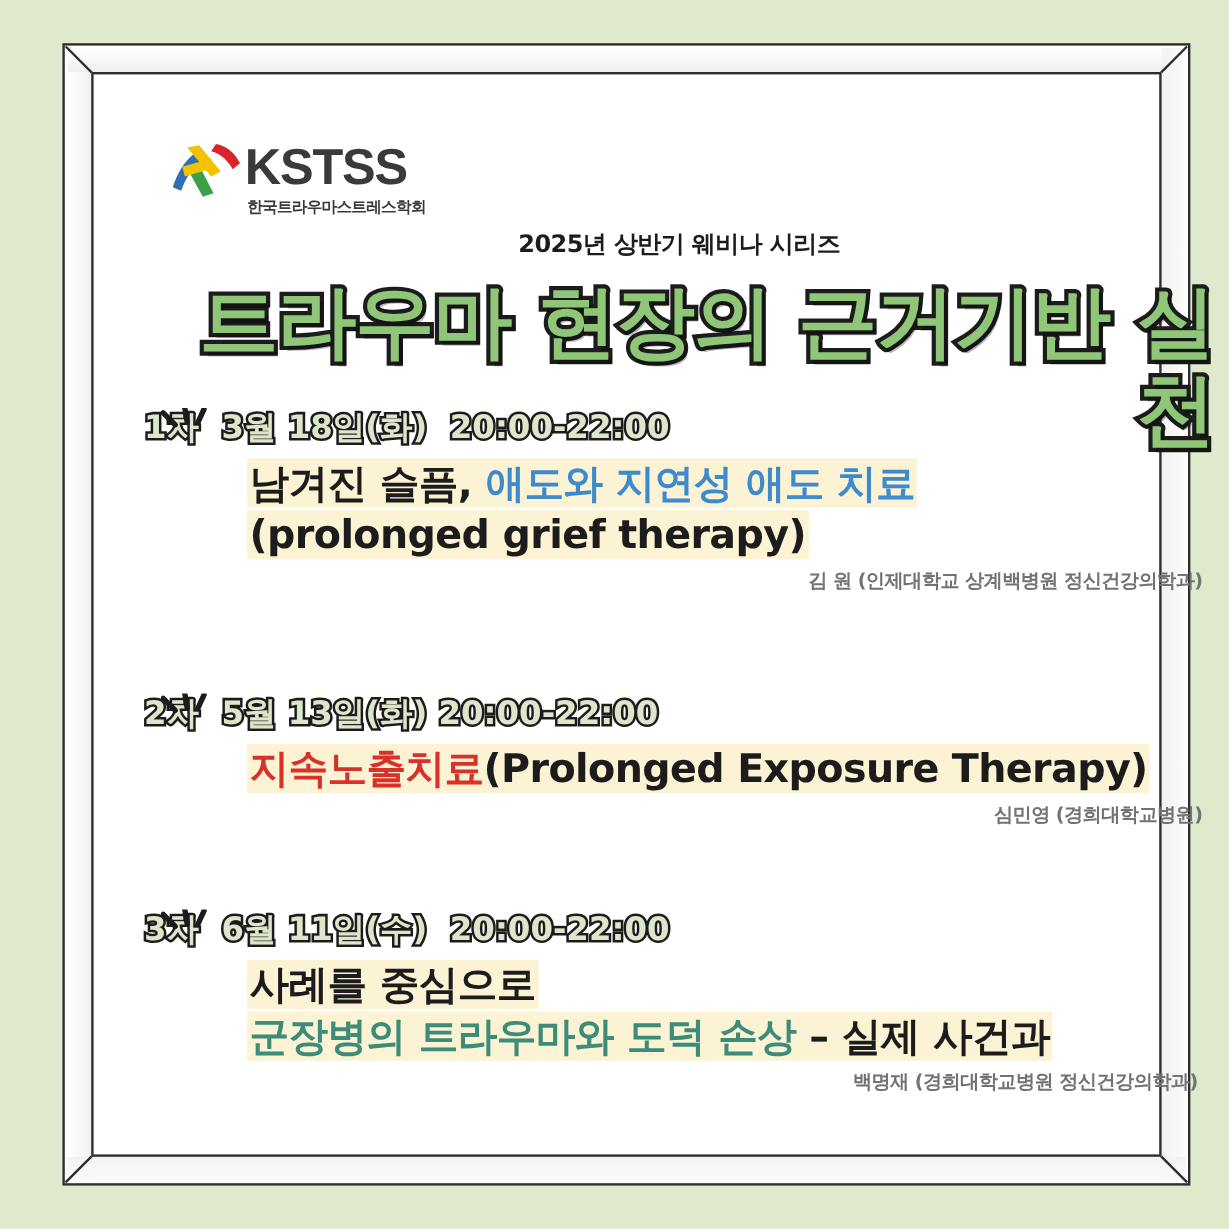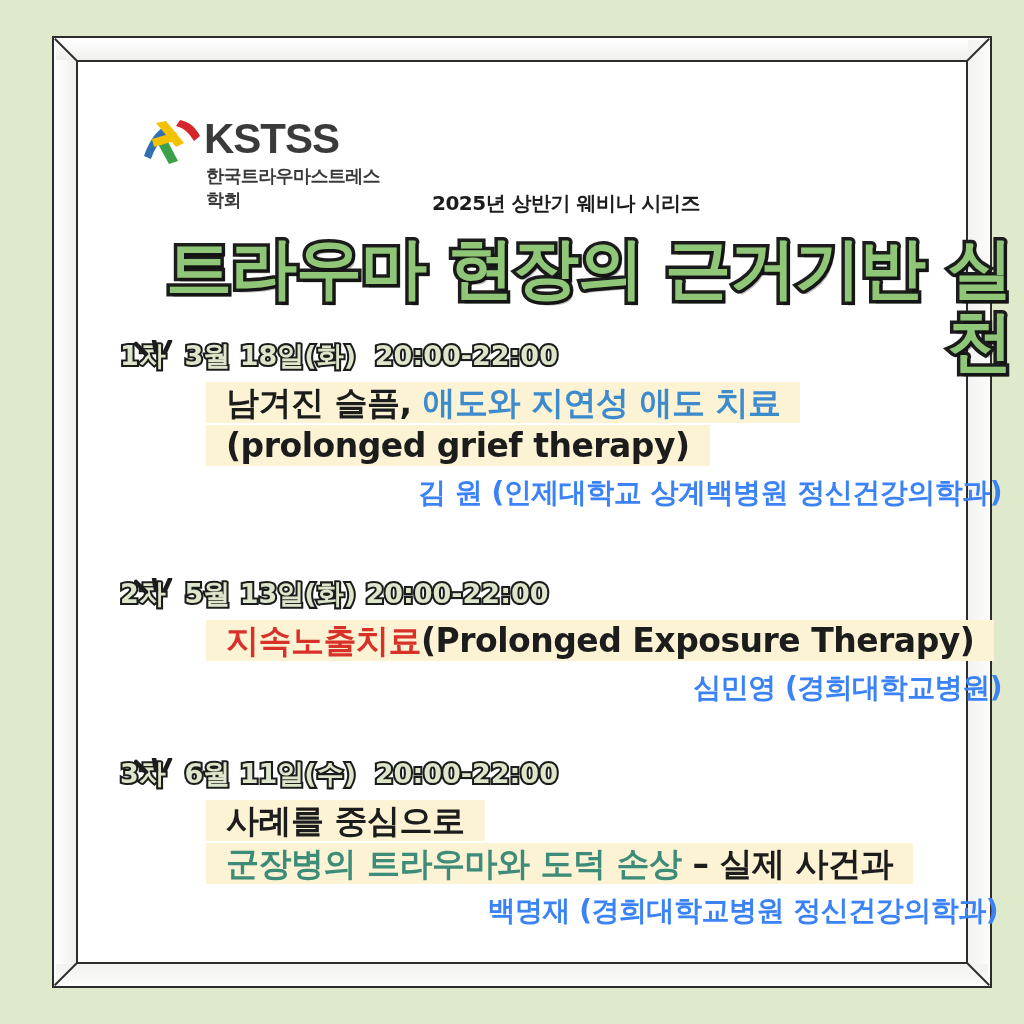--- a/index.html
+++ b/index.html
@@ -57,21 +57,21 @@
   #logo-block{position:absolute;left:20px;top:14px;width:240px;height:84px;}
   #logo-mark{position:absolute;left:0;top:4px;width:64px;height:56px;}
   #logo-wordmark{
     position:absolute;left:64px;top:6px;
     font-size:42px;font-weight:bold;letter-spacing:-1px;
     color:#3a3a3a;line-height:1;
     font-family:"Liberation Sans",sans-serif;
   }
   #logo-subtitle{
     position:absolute;left:66px;top:52px;
-    font-size:18px;font-weight:bold;color:#3a3a3a;
+    font-size:13px;font-weight:bold;color:#3a3a3a;
     letter-spacing:-0.6px;
     font-family:"DejaVu Sans",sans-serif;
   }
 
   
   #series-label{
     position:absolute;left:0;right:0;top:92px;
     text-align:center;
     font-size:20px;font-weight:bold;color:#1c1c1c;
     letter-spacing:-0.5px;
@@ -119,34 +119,34 @@
     font-size:33px;font-weight:bold;
     line-height:1.3;
     letter-spacing:-0.5px;
     font-family:"DejaVu Sans",sans-serif;
   }
   .session-title .ln{display:block;}
   .session-title .hl{
     background:#fbf3d4;
     box-decoration-break:clone;
     -webkit-box-decoration-break:clone;
-    padding:1px 20px;
+    padding:1px 2px;
   }
   .t-black{color:#1c1c1c;}
   .t-blue{color:#3d8acd;}
   .t-red{color:#d8312a;}
   .t-teal{color:#3d8c79;}
 
   .speaker{
     margin-top:6px;
     text-align:right;
     padding-right:10px;
-    font-size:28px;
+    font-size:16px;
     font-weight:bold;
-    color:#3b82f6;
+    color:#737373;
     letter-spacing:-0.5px;
     font-family:"DejaVu Sans",sans-serif;
   }
   .speaker.indent-left{padding-right:14px;}
 </style>
 </head>
 <body>
 
 <div id="poster-frame">
   <div class="frame-shade-l"></div>

